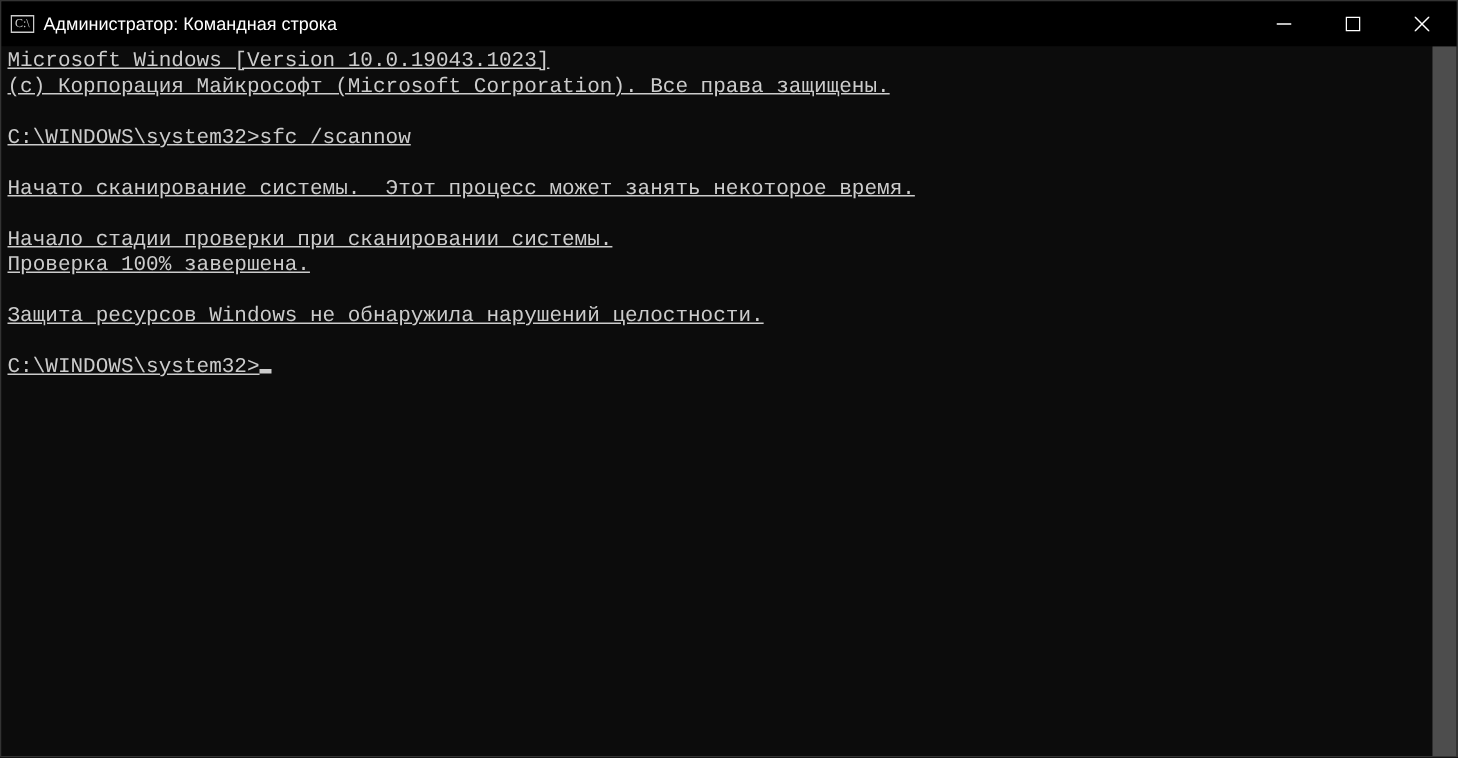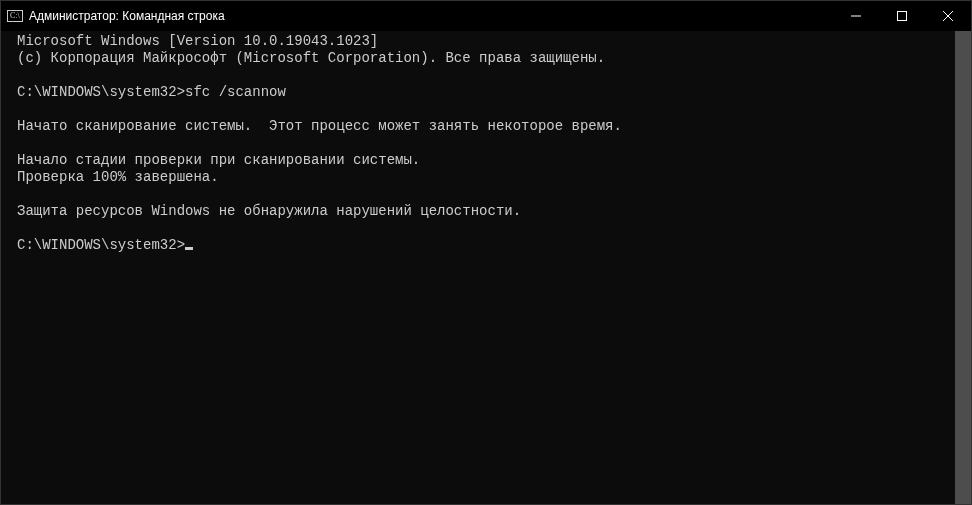--- a/index.html
+++ b/index.html
@@ -62,24 +62,25 @@
     flex: 1;
     display: flex;
     min-height: 0;
   }
   .terminal {
     flex: 1;
     background: #0c0c0c;
     color: #cccccc;
     font-size: 14px;
     line-height: 17px;
-    padding: 2px 16px;
+    padding: 2px 4px;
     white-space: pre;
     overflow: hidden;
     font-family: Consolas, 'Courier New', monospace;
+    text-decoration: underline;
   }
   .terminal .line { min-height: 17px; }
   .scrollbar {
     width: 16px;
     background: #171717;
     position: relative;
   }
   .scrollbar-thumb {
     position: absolute;
     top: 0;

